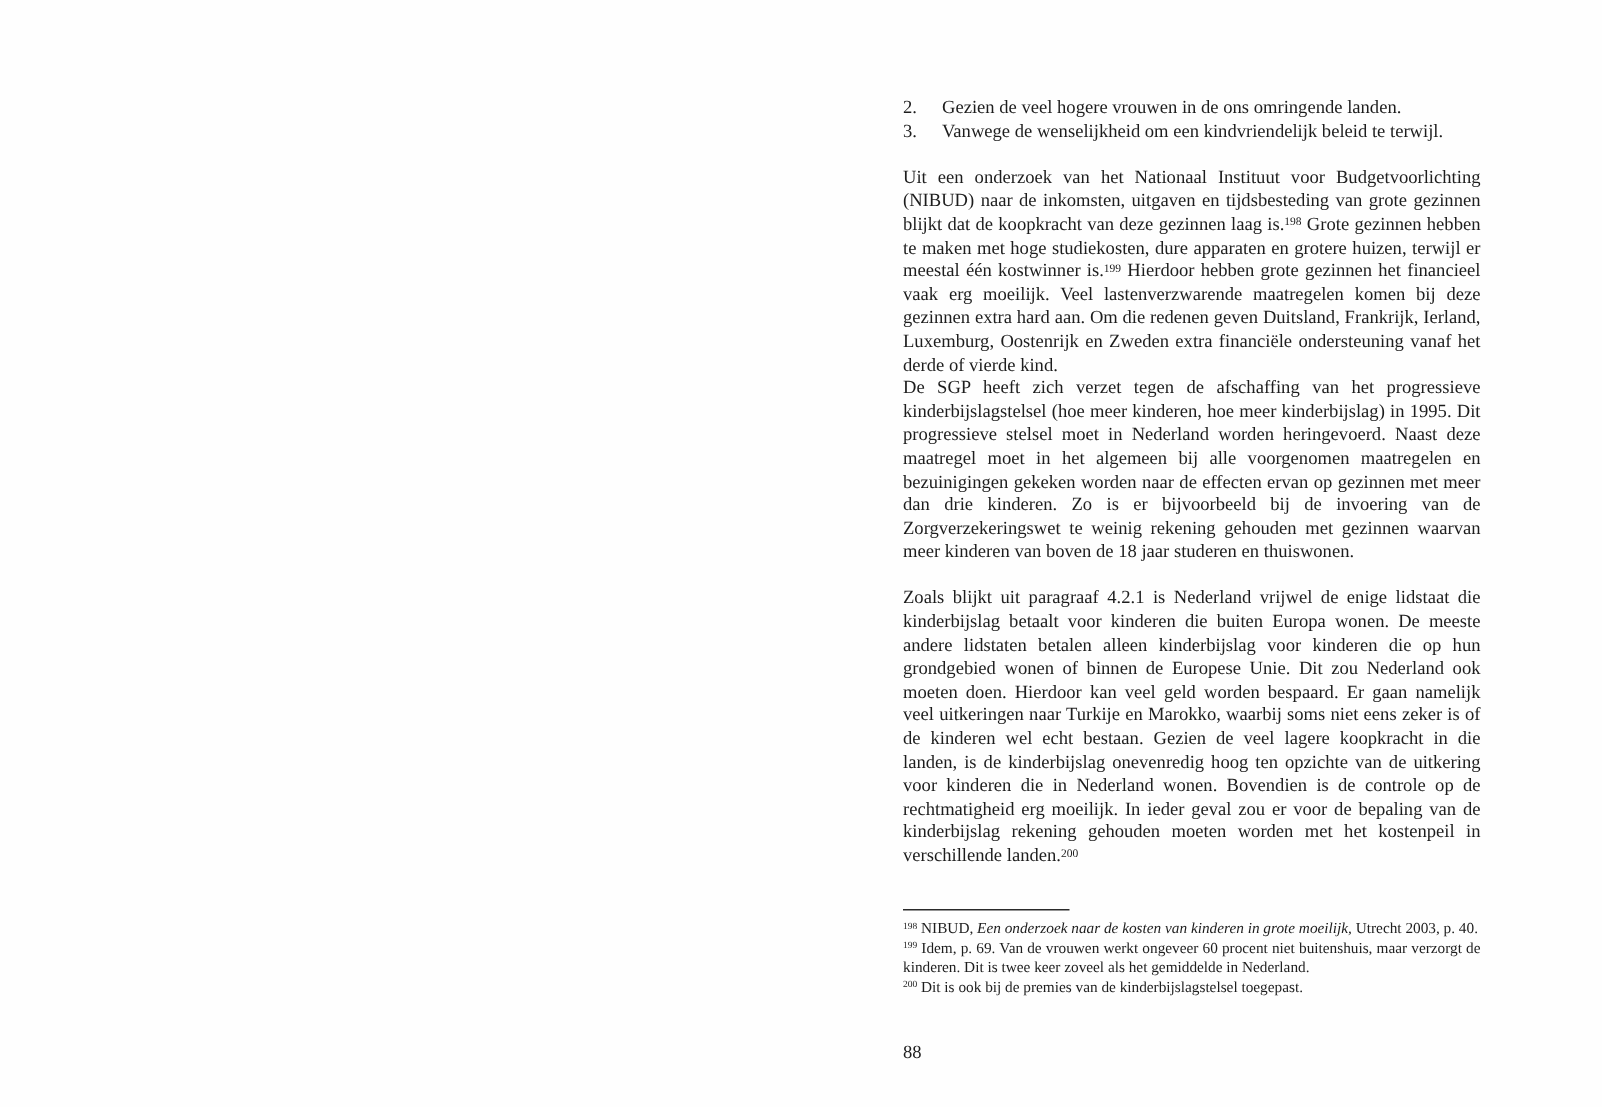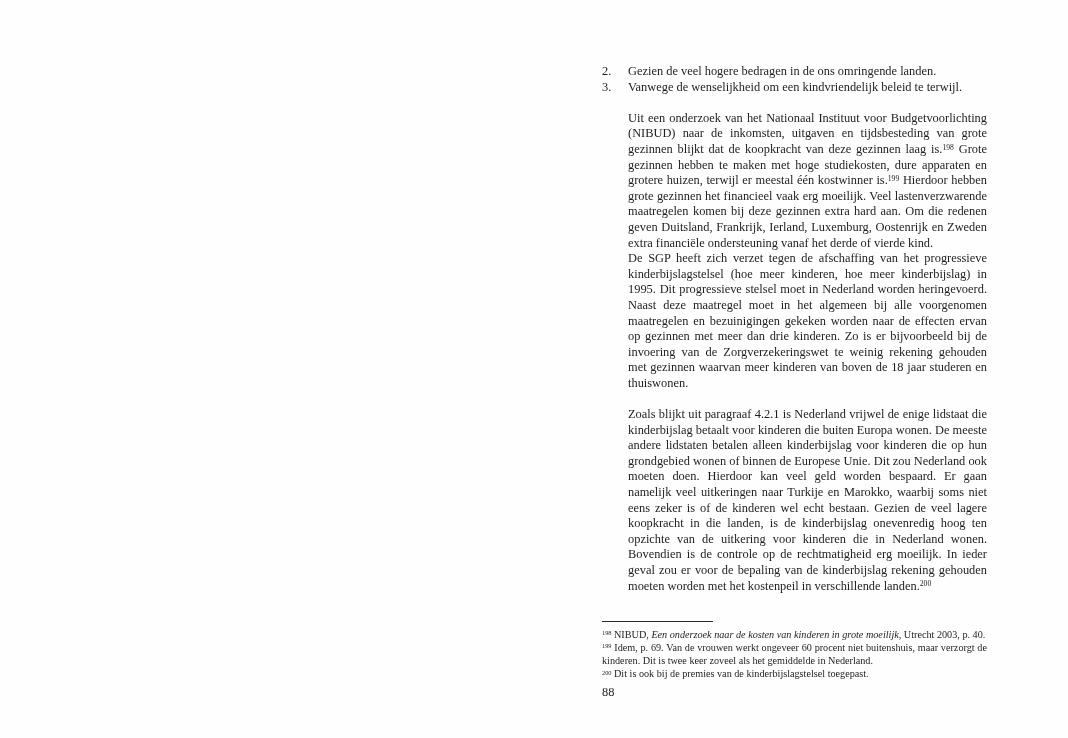--- a/index.html
+++ b/index.html
@@ -18,21 +18,21 @@
     left: 602px;
     top: 64px;
     width: 385px;
     font-size: 12.4px;
     line-height: 15.6px;
   }
   .numbered-list .li { display: flex; }
   .li .marker { flex: 0 0 26px; width: 26px; }
   .li .li-text { flex: 1; }
   .spacer { height: 15.6px; }
-  .para { text-align: justify; hyphens: none; margin-left: 26px; }
+  .para { text-align: justify; hyphens: none; }
   sup {
     font-size: 0.62em;
     line-height: 0;
     vertical-align: baseline;
     position: relative;
     top: -0.45em;
   }
   .it { font-style: italic; }
   .footnote-sep {
     width: 111px;
@@ -40,33 +40,33 @@
     border-top: 1px solid #2a2a2a;
     margin-top: 27px;
   }
   .footnotes {
     margin-top: 6px;
     font-size: 10.2px;
     line-height: 13.1px;
   }
   .footnote { text-align: justify; }
   .page-number {
-    margin-top: 4px;
+    margin-top: 29px;
     font-size: 12.4px;
   }
 </style>
 </head>
 <body>
 
 <div class="page">
   <div class="text-block">
     <div class="numbered-list">
         <div class="li">
           <span class="marker">2.</span>
-          <span class="li-text"><span>Gezien de veel hogere bedragen in de ons omringende landen.</span></span>
+          <span class="li-text"><span>Gezien de veel hogere vrouwen in de ons omringende landen.</span></span>
         </div>
         <div class="li">
           <span class="marker">3.</span>
           <span class="li-text"><span>Vanwege de wenselijkheid om een kindvriendelijk beleid te terwijl.</span></span>
         </div>
       </div>
     <div class="paragraphs">
         <div class="spacer"></div>
         <p class="para"><span>Uit een onderzoek van het Nationaal Instituut voor Budgetvoorlichting (NIBUD) naar de inkomsten, uitgaven en tijdsbesteding van grote gezinnen blijkt dat de koopkracht van deze gezinnen laag is.</span><sup>198</sup><span> Grote gezinnen hebben te maken met hoge studiekosten, dure apparaten en grotere huizen, terwijl er meestal één kostwinner is.</span><sup>199</sup><span> Hierdoor hebben grote gezinnen het financieel vaak erg moeilijk. Veel lastenverzwarende maatregelen komen bij deze gezinnen extra hard aan. Om die redenen geven Duitsland, Frankrijk, Ierland, Luxemburg, Oostenrijk en Zweden extra financiële ondersteuning vanaf het derde of vierde kind.</span></p>
         <p class="para"><span>De SGP heeft zich verzet tegen de afschaffing van het progressieve kinderbijslagstelsel (hoe meer kinderen, hoe meer kinderbijslag) in 1995. Dit progressieve stelsel moet in Nederland worden heringevoerd. Naast deze maatregel moet in het algemeen bij alle voorgenomen maatregelen en bezuinigingen gekeken worden naar de effecten ervan op gezinnen met meer dan drie kinderen. Zo is er bijvoorbeeld bij de invoering van de Zorgverzekeringswet te weinig rekening gehouden met gezinnen waarvan meer kinderen van boven de 18 jaar studeren en thuiswonen.</span></p>

